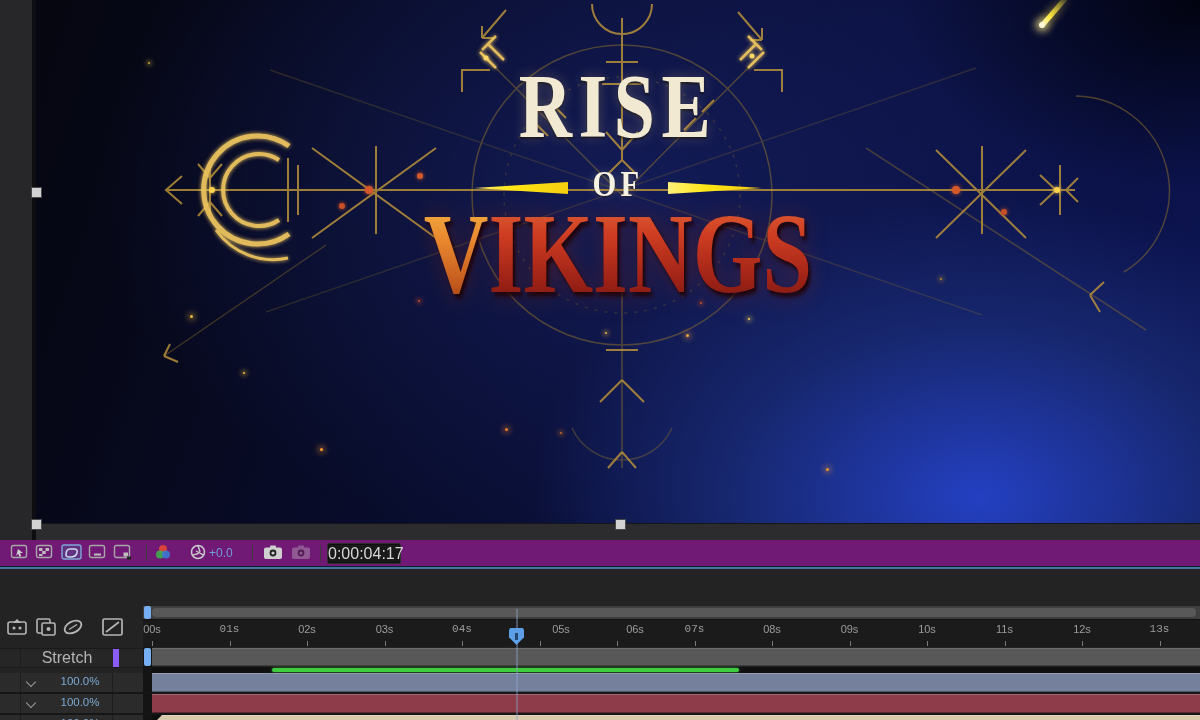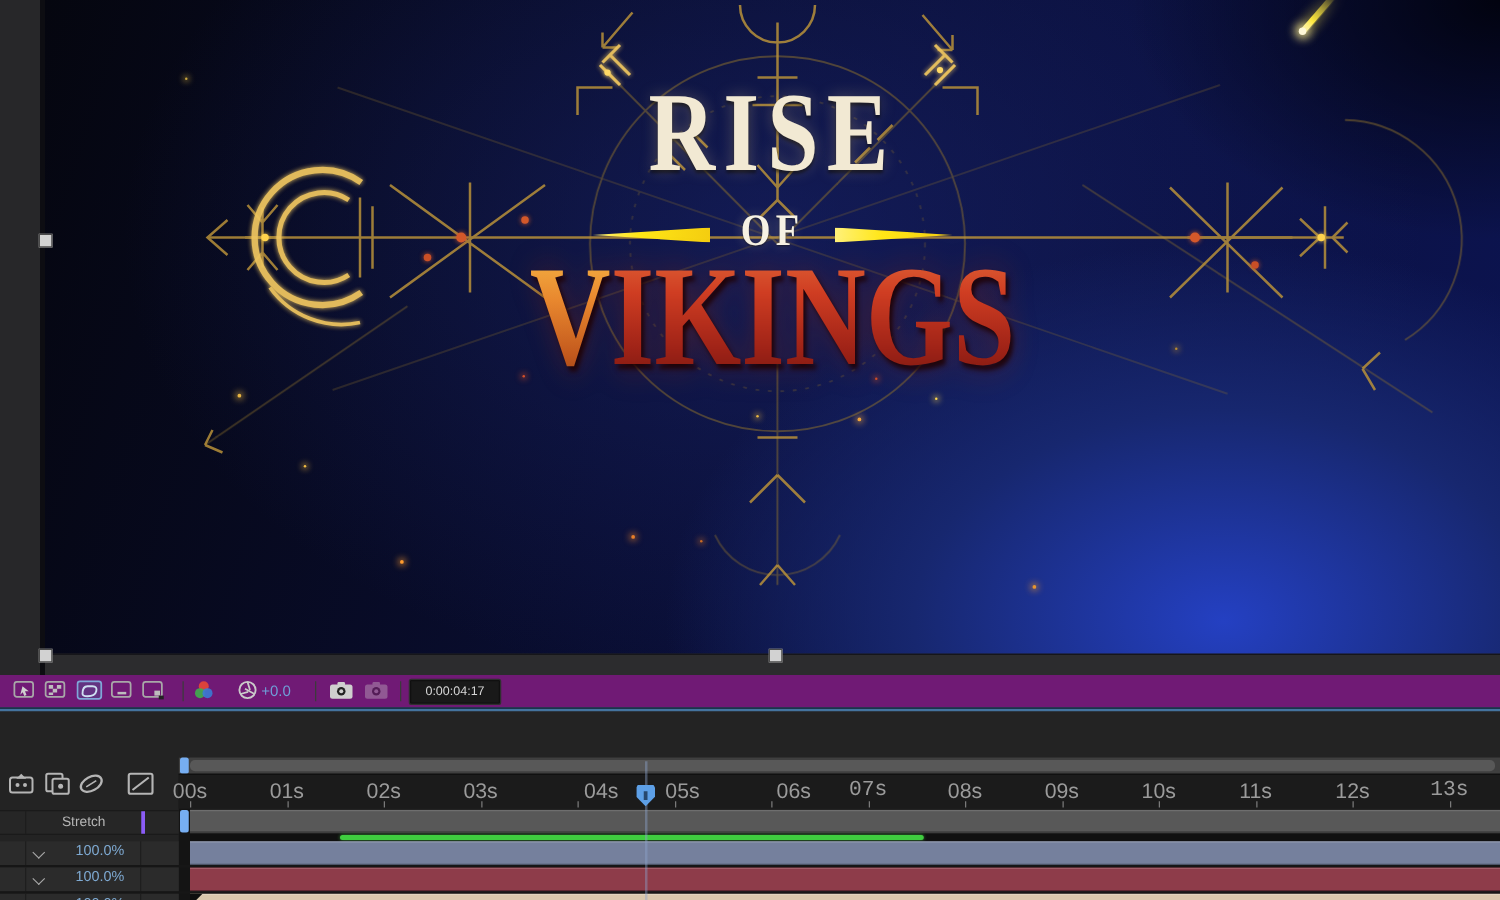--- a/index.html
+++ b/index.html
@@ -46,43 +46,43 @@
     background-clip:text;-webkit-background-clip:text;}
   
   #pasteboard{position:absolute;left:36px;top:523px;width:1164px;height:17px;background:#2c2c2e;
     border-top:1px solid #16161a;}
   .handle{position:absolute;width:9px;height:9px;background:#d2d2d2;border:1px solid #4a4a4a;}
   #comp-toolbar{position:absolute;left:0;top:540px;width:1200px;height:26px;background:#701a75;}
   .tb-icon{position:absolute;top:3px;}
   .tb-div{position:absolute;top:5px;width:1px;height:16px;background:#3b3b3b;}
   #exposure-value{position:absolute;left:209px;top:6px;font-size:12px;color:#6f9fd8;}
   #timecode-box{position:absolute;left:327px;top:3px;width:72px;height:19px;background:#191919;
-    border:1px solid #2f2f2f;box-shadow:inset 0 0 0 1px #101010;color:#d6d6d6;font-size:10px;
+    border:1px solid #2f2f2f;box-shadow:inset 0 0 0 1px #101010;color:#d6d6d6;font-size:16px;
     text-align:center;line-height:19px;border-radius:2px;}
   #panel-divider{position:absolute;left:0;top:566px;width:1200px;height:3px;background:#44739e;
     border-top:1px solid #0c2030;}
   
   #timeline{position:absolute;left:0;top:569px;width:1200px;height:151px;background:#232323;}
   #tl-left-icons{position:absolute;left:0;top:45px;width:143px;height:28px;}
   #tl-left-icons svg{position:absolute;top:2px;}
   #tl-gutter{position:absolute;left:143px;top:37px;width:9px;height:114px;background:#141414;}
   #navigator{position:absolute;left:143px;top:37px;width:1057px;height:13px;background:#3f3f3f;}
   #nav-bar{position:absolute;left:9px;top:2px;width:1044px;height:9px;background:#585858;border-radius:4px;}
   #nav-handle{position:absolute;left:1px;top:0;width:7px;height:13px;background:#76aef2;border-radius:2px;}
   #ruler{position:absolute;left:143px;top:50px;width:1057px;height:27px;background:#1b1b1b;
     border-top:1px solid #101010;}
-  .ruler-label{position:absolute;top:3px;transform:translateX(-50%);font-size:17px;color:#9b9b9b;}
+  .ruler-label{position:absolute;top:3px;transform:translateX(-50%);font-size:11px;color:#9b9b9b;}
   .ruler-tick{position:absolute;bottom:1px;width:1px;height:5px;background:#7a7a7a;}
   #workarea{position:absolute;left:152px;top:79px;width:1048px;height:18px;background:#585858;
     box-shadow:inset 0 1px 0 #6e6e6e, inset 0 -1px 0 #3e3e3e;}
   #workarea-handle{position:absolute;left:144px;top:79px;width:7px;height:18px;background:#76aef2;border-radius:2px;}
   #stretch-header{position:absolute;left:0;top:79px;width:143px;height:18px;background:#262626;
     border-top:1px solid #1a1a1a;border-bottom:1px solid #1a1a1a;}
   #stretch-header .cell{position:absolute;left:20px;top:0;width:92px;height:100%;
-    border-left:1px solid #1d1d1d;border-right:3px solid #8b5cf6;color:#b5b5b5;font-size:11px;
+    border-left:1px solid #1d1d1d;border-right:6px solid #8b5cf6;color:#b5b5b5;font-size:16px;
     text-align:center;line-height:18px;}
   #cache-strip{position:absolute;left:152px;top:98px;width:1048px;height:6px;background:#101010;}
   #cache-bar{position:absolute;left:121px;top:1px;height:4px;border-radius:2px;
     box-shadow:0 0 3px rgba(80,230,80,.6);}
   #rows{position:absolute;left:0;top:104px;width:1200px;height:47px;}
   .layer-row{position:absolute;left:0;width:1200px;height:33px;}
   .row-left{position:absolute;left:0;top:0;width:143px;height:19px;background:#2b2b2b;}
   .row-left .colline{position:absolute;top:0;width:1px;height:19px;background:#1e1e1e;}
   .chevron{position:absolute;left:27px;top:5px;width:7px;height:7px;
     border-right:1.5px solid #a9a9a9;border-bottom:1.5px solid #a9a9a9;transform:rotate(45deg) scale(.9);}
@@ -279,29 +279,29 @@
     </div>
 
     <div id="tl-gutter"></div>
     <div id="navigator">
       <div id="nav-bar"></div>
       <div id="nav-handle"></div>
     </div>
     <div id="ruler">
         <div class="ruler-label" style="left: 9px;">00s</div>
         <div class="ruler-tick" style="left: 9px;"></div>
-        <div class="ruler-label" style="left: 86.5px;">01s</div>
+        <div class="ruler-label" style="left: 86.5px; font-family: Liberation Mono, monospace;">01s</div>
         <div class="ruler-tick" style="left: 86.5px;"></div>
         <div class="ruler-label" style="left: 164px; text-align: center;">02s</div>
         <div class="ruler-tick" style="left: 164px;"></div>
         <div class="ruler-label" style="left: 241.5px;">03s</div>
         <div class="ruler-tick" style="left: 241.5px;"></div>
-        <div class="ruler-label" style="left: 338px;">04s</div>
+        <div class="ruler-label" style="left: 319px; font-family: Liberation Mono, monospace;">04s</div>
         <div class="ruler-tick" style="left: 319px;"></div>
-        <div class="ruler-label" style="left: 403px;">05s</div>
+        <div class="ruler-label" style="left: 418px;">05s</div>
         <div class="ruler-tick" style="left: 396.5px;"></div>
         <div class="ruler-label" style="left: 492px;">06s</div>
         <div class="ruler-tick" style="left: 474px;"></div>
         <div class="ruler-label" style="left: 551.5px; font-family: Liberation Mono, monospace;">07s</div>
         <div class="ruler-tick" style="left: 551.5px;"></div>
         <div class="ruler-label" style="left: 629px;">08s</div>
         <div class="ruler-tick" style="left: 629px;"></div>
         <div class="ruler-label" style="left: 706.5px;">09s</div>
         <div class="ruler-tick" style="left: 706.5px;"></div>
         <div class="ruler-label" style="left: 784px;">10s</div>

